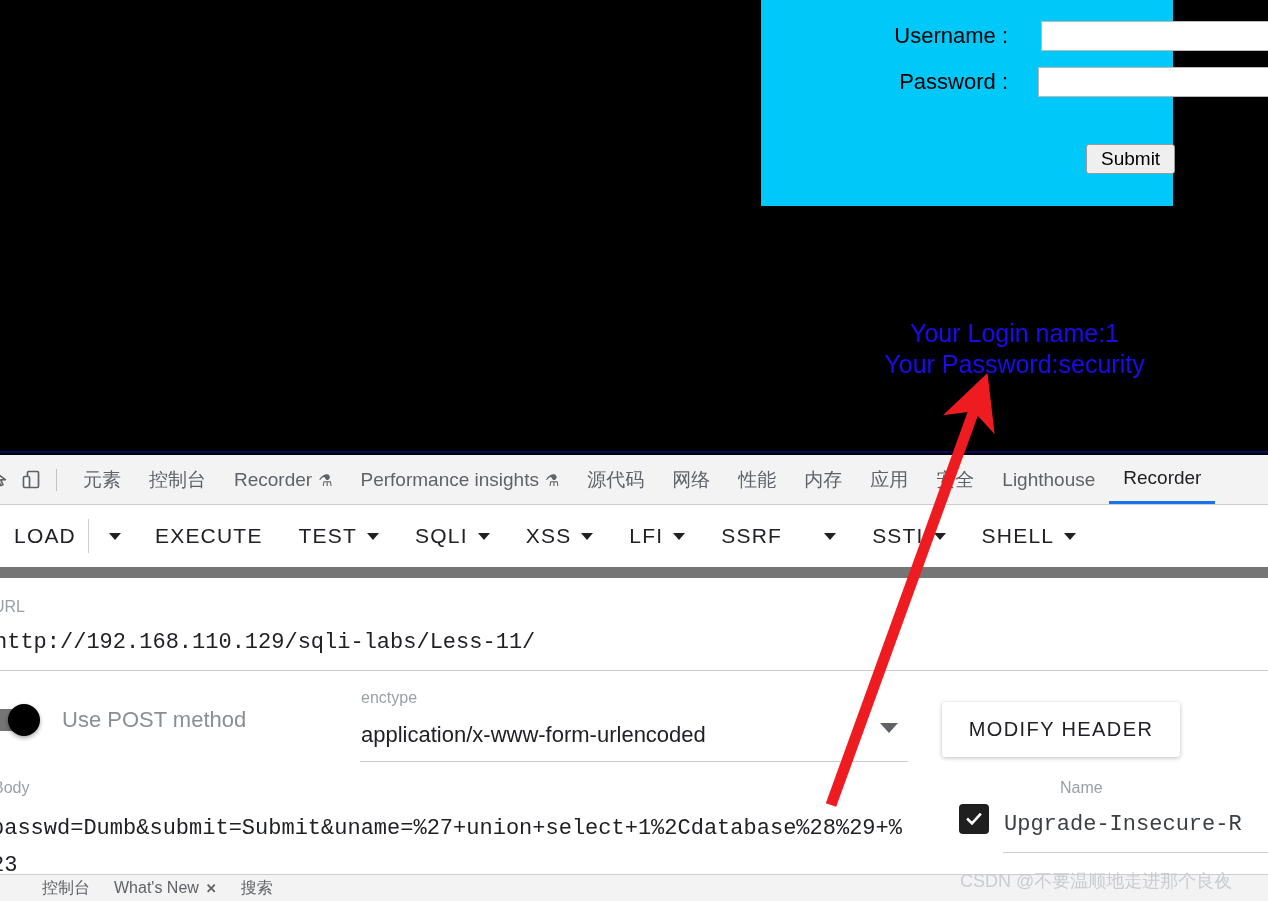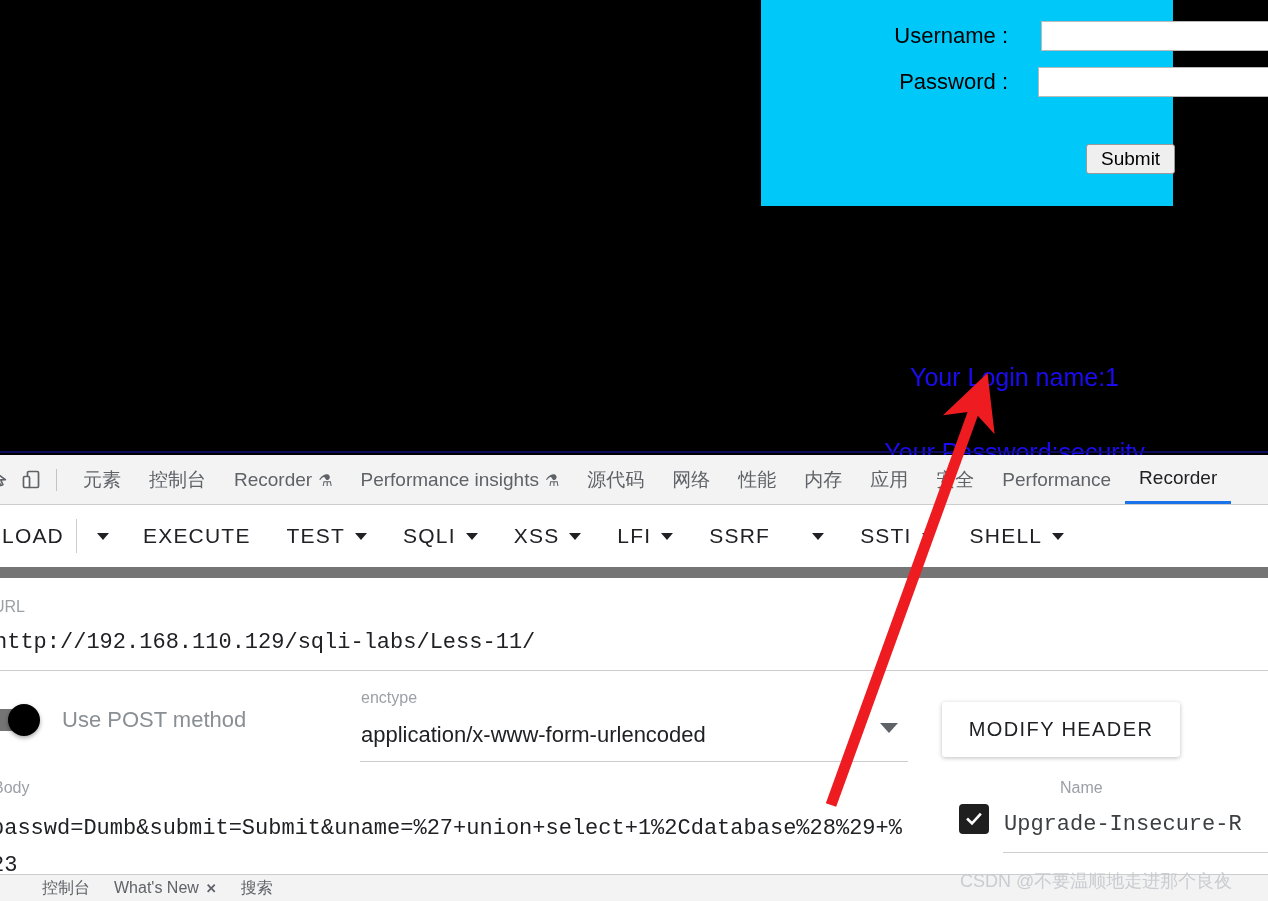--- a/index.html
+++ b/index.html
@@ -44,21 +44,21 @@
     background: #efefef; border: 1px solid #9a9a9a; border-radius: 3px;
     font-size: 19px; color: #000; padding: 3px 14px;
     font-family: "Liberation Sans", sans-serif; cursor: pointer;
   }
 
   .result-text {
     position: absolute; left: 761px; top: 318px; width: 507px;
     text-align: center; color: #1b0bf0; font-size: 25px; line-height: 31px;
     font-family: "Liberation Sans", sans-serif;
   }
-  .result-text div { white-space: nowrap; margin-top: 44px; }
+  .result-text div { white-space: nowrap; }
 
   .blue-hairline {
     position: absolute; left: 0; top: 451px; width: 1268px; height: 2px;
     background: #0d0d6e; opacity: .85;
   }
 
   
   .devtools {
     position: absolute; left: 0; top: 455px; width: 1268px; height: 446px;
     background: #ffffff;
@@ -278,29 +278,29 @@
       <div class="tab">
         <span>内存</span>
       </div>
       <div class="tab">
         <span>应用</span>
       </div>
       <div class="tab">
         <span>安全</span>
       </div>
       <div class="tab">
-        <span>Performance</span>
+        <span>Lighthouse</span>
       </div>
       <div class="tab active">
         <span>Recorder</span>
       </div>
     </div>
 
     <div class="hb-toolbar">
-      <div class="hb-btn" style="padding-left:2px;">
+      <div class="hb-btn" style="padding-left:14px;">
         <span>LOAD</span>
       </div>
       <div class="hb-sep"></div>
       <div class="hb-btn" style="padding:0 16px;">
         <span class="caret"></span>
       </div>
       <div class="hb-btn" style="padding:0 18px;">
         <span>EXECUTE</span>
       </div>
       <div class="hb-btn" style="padding:0 18px;">

